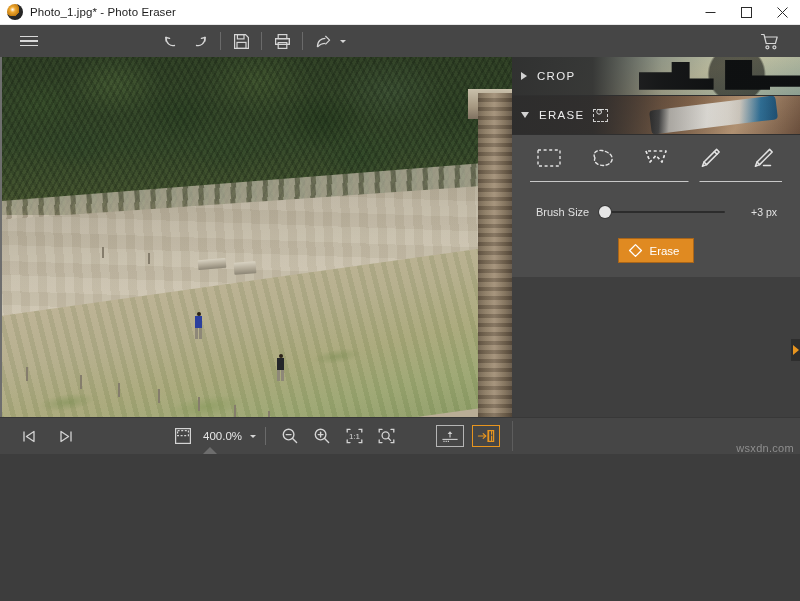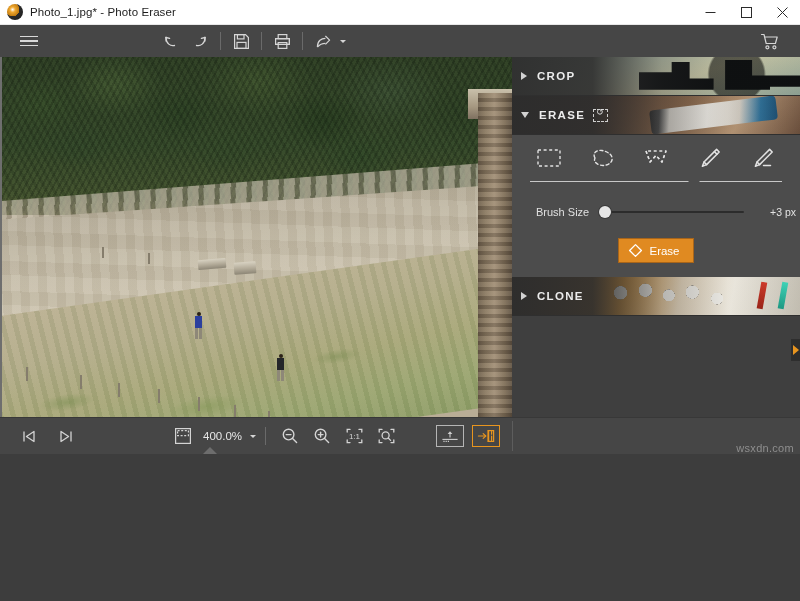--- a/index.html
+++ b/index.html
@@ -322,21 +322,20 @@
   }
   .tri-down {
     border-left: 4.5px solid transparent;
     border-right: 4.5px solid transparent;
     border-top: 6px solid #d2d2d2;
   }
   .sh-title {
     font-size: 11.5px;
     color: #ececec;
     letter-spacing: 1.3px;
-    font-weight: bold;
   }
   .sh-reset {
     margin-left: 8px;
     width: 13px; height: 11px;
     border: 1px dashed #cfcfcf;
     position: relative;
     display: inline-block;
   }
   .sh-reset::after {
     content: "\21BA";
@@ -438,21 +437,21 @@
     position: absolute;
     left: -6px; top: 0px;
     width: 0; height: 0;
     border-left: 6px solid transparent;
     border-right: 6px solid transparent;
     border-bottom: 6px solid transparent;
   }
   .brush-row {
     display: flex;
     align-items: center;
-    padding: 8px 4px 6px 24px;
+    padding: 8px 23px 6px 24px;
     height: 26px;
   }
   .brush-label {
     font-size: 11px;
     color: #e0e0e0;
     margin-right: 10px;
     white-space: nowrap;
   }
   .slider {
     flex: 1 1 auto;
@@ -817,32 +816,20 @@
             <span>
               <svg width="15" height="15" viewBox="0 0 15 15" fill="none" stroke="#ffffff" stroke-width="1.3" stroke-linejoin="round">
                 <path d="M7.5 1.6 L13.4 7.5 L7.5 13.4 L1.6 7.5 Z"></path>
               </svg>
             </span>
             <span>Erase</span>
           </div>
         </div>
       </div>
 
-      <div class="section-header">
-        <div class="sh-bg clone-art">
-          <div class="clone-faces"></div>
-          <div class="clone-pen-red"></div>
-          <div class="clone-pen-teal"></div>
-        </div>
-        <div class="sh-veil"></div>
-        <div class="sh-inner">
-          <div class="tri tri-right"></div>
-          <div class="sh-title">CLONE</div>
-        </div>
-      </div>
 
       <div class="panel-filler"></div>
 
       <div class="panel-collapse">
         <div class="arr"></div>
       </div>
     </div>
   </div>
 
   <div class="statusbar">

